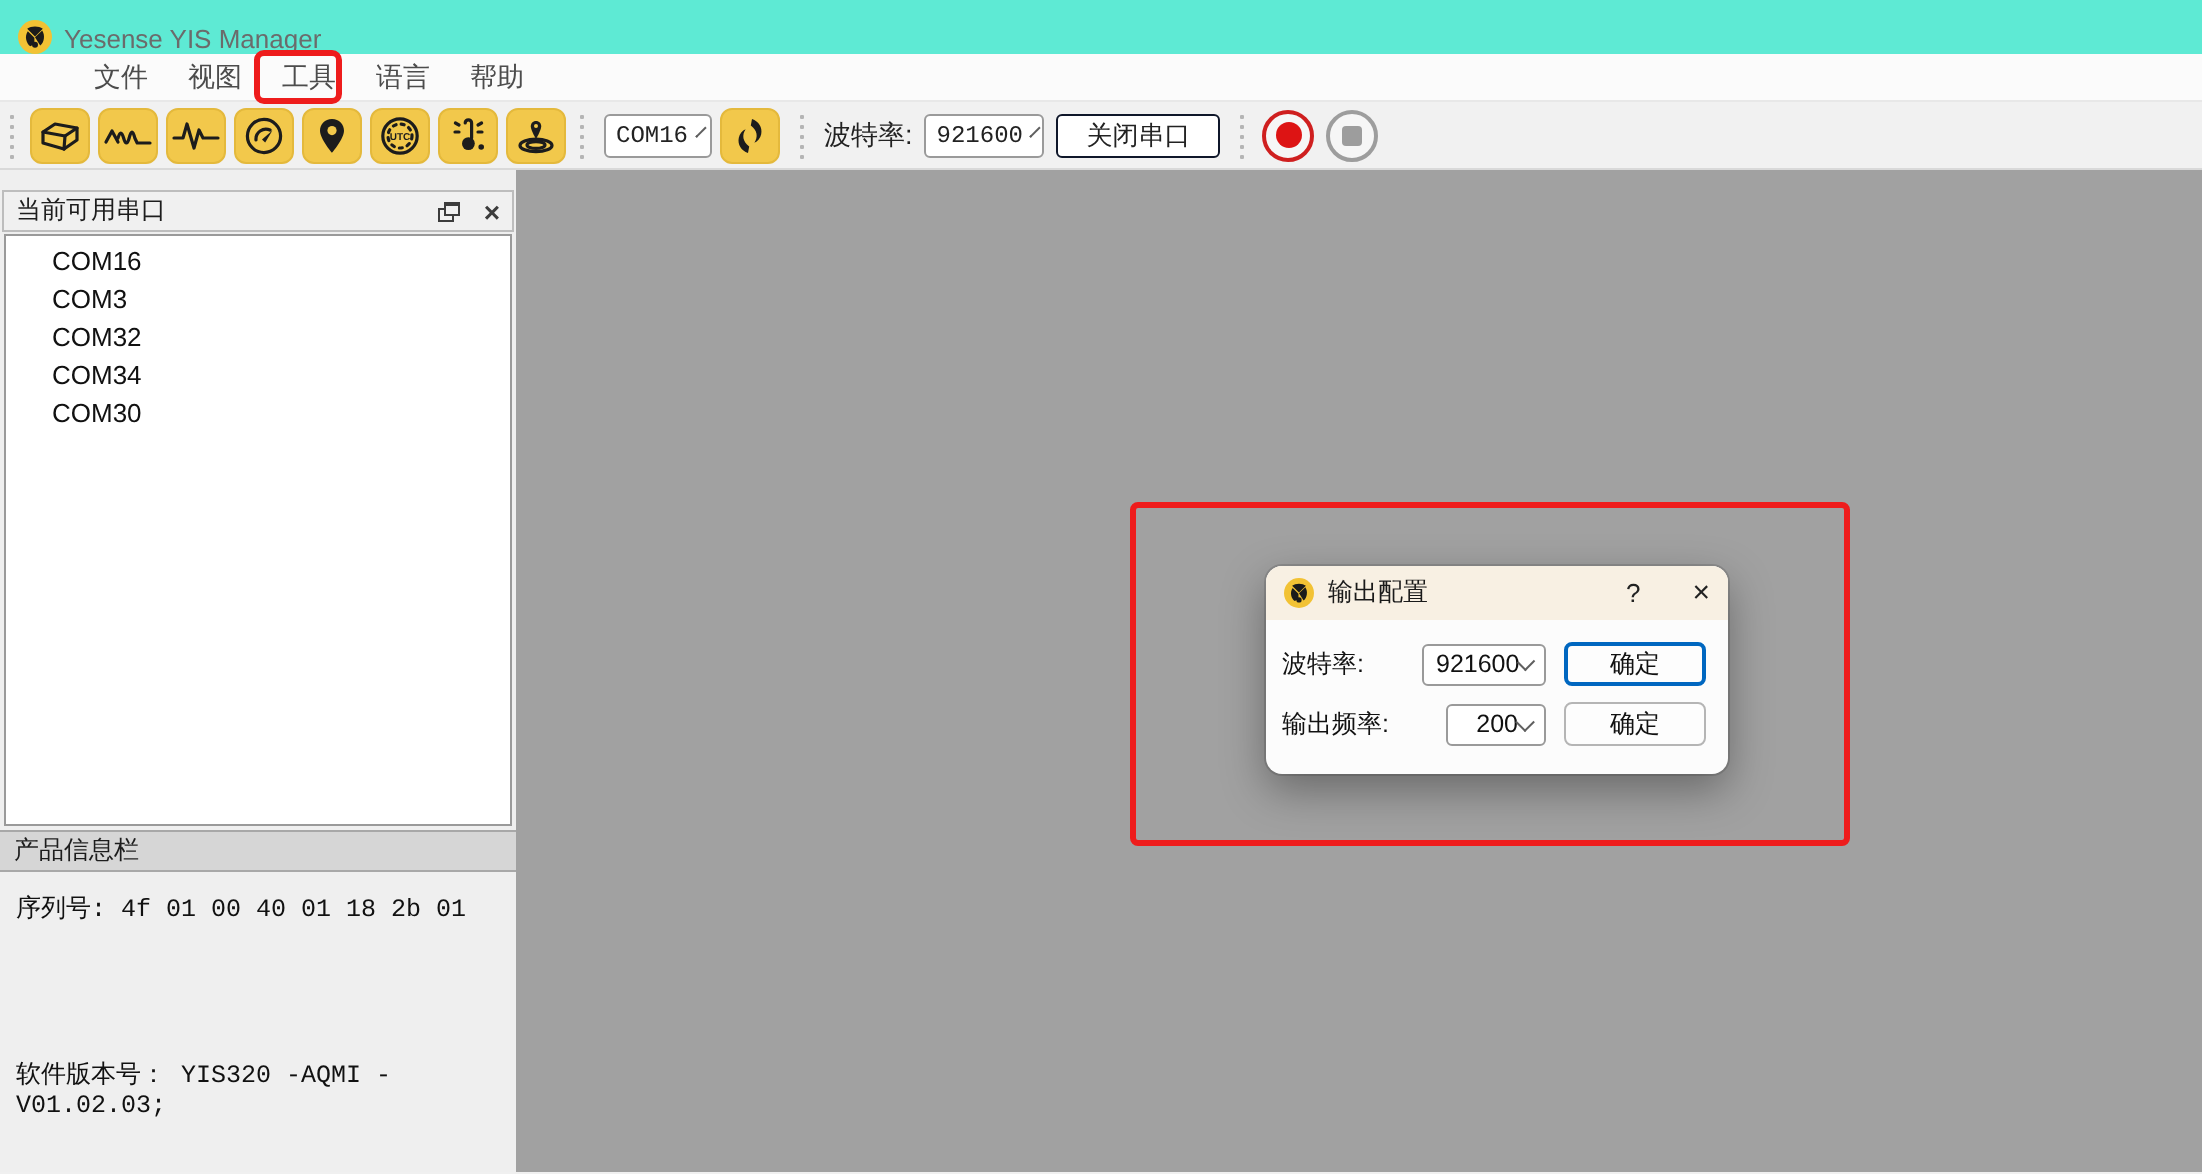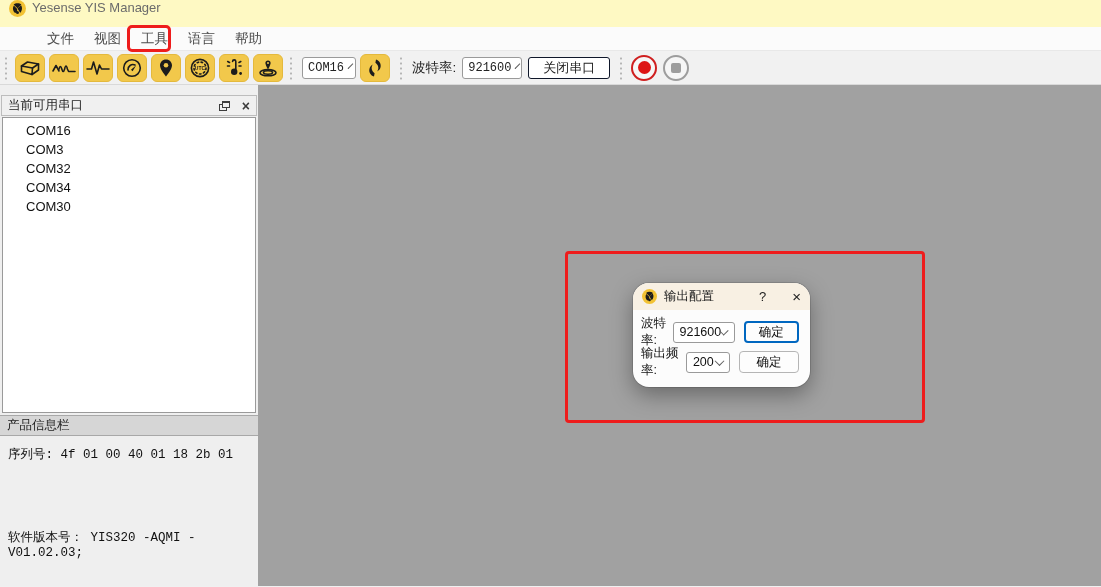--- a/index.html
+++ b/index.html
@@ -1,21 +1,21 @@
 <!DOCTYPE html>
 <html><head>
 <meta charset="utf-8">
 <style>
   * { margin:0; padding:0; box-sizing:border-box; }
   html,body { width:1101px; height:587px; overflow:hidden; }
   body { font-family:"Liberation Sans", sans-serif; font-size:13px; color:#333; background:#f0f0f0; }
   .window { position:relative; width:1101px; height:587px; background:#f0f0f0; }
 
   
-  .titlebar { height:27px; background:#fef9c3; display:flex; align-items:flex-start; padding-left:9px; }
+  .titlebar { height:27px; background:#5eead4; display:flex; align-items:flex-end; padding-left:9px; }
   .app-icon { width:17px; height:17px; margin-right:6px; display:inline-flex; }
   .titlebar .title { color:#6b6b6b; font-size:13px; }
 
   
   .menubar { height:24px; background:#fbfbfb; display:flex; align-items:center; border-bottom:1px solid #e8e8e8;padding-left:36px; }
   .menu-item { padding:2px 9px; margin-left:2px; color:#4c4c4c; font-size:13.5px; cursor:default; }
   .menu-item.tools { position:relative;text-align:right; }
   .menu-hl { position:absolute; left:-5px; top:-3px; width:44px; height:27px; border:3px solid #ee1c1c; border-radius:5px; pointer-events:none; }
 
   
@@ -49,33 +49,33 @@
   .info-body { flex:1; background:#efefef; padding:10px 8px; font-family:"Liberation Mono", monospace; font-size:12.5px; color:#111; }
   .info-line .lbl { letter-spacing:0; }
   .info-line.version { margin-top:66px; }
   .main-area { flex:1; background:#a1a1a1; }
 
   
   .ann { position:absolute; border:3px solid #ee1c1c; border-radius:4px; pointer-events:none; }
   .ann.box2 { left:565px; top:251px; width:360px; height:172px; }
 
   
-  .dialog { position:absolute; left:633px; top:283px; width:177px; height:104px; background:#fcfcfc; border-radius:16px; box-shadow:0 8px 22px rgba(0,0,0,.35), 0 0 0 1px rgba(0,0,0,.12); overflow:hidden; }
+  .dialog { position:absolute; left:633px; top:283px; width:231px; height:104px; background:#fcfcfc; border-radius:8px; box-shadow:0 8px 22px rgba(0,0,0,.35), 0 0 0 1px rgba(0,0,0,.12); overflow:hidden; }
   .dlg-titlebar { height:27px; background:#f8f0e3; display:flex; align-items:center; padding:0 9px; }
   .dlg-icon { width:15px; height:15px; margin-right:7px; display:inline-flex; }
   .dlg-title { font-size:12.5px; color:#1a1a1a; flex:1; }
   .dlg-help { font-size:13px; color:#222; margin-right:26px; cursor:pointer; }
   .dlg-close { font-size:15px; color:#222; line-height:1; cursor:pointer; }
   .dlg-body { padding:11px 11px 0 8px; }
   .dlg-row { display:flex; align-items:center; height:22px; margin-bottom:8px; }
   .dlg-label { font-size:12.5px; color:#111; }
   .dlg-combo { height:21px; background:#fff; border:1px solid #9a9a9a; border-radius:3px; display:inline-flex; align-items:center; justify-content:space-between; padding:0 6px; margin-left:auto; cursor:pointer; }
   .dlg-combo .val { font-size:12.5px; color:#111; }
   .dlg-combo.c1 { width:62px; }
-  .dlg-combo.c2 { width:50px; }
+  .dlg-combo.c2 { width:50px;justify-content:flex-end; }
   .dlg-ok { width:71px; height:22px; margin-left:9px; background:#fdfdfd; border:1px solid #b5b5b5; border-radius:4px; font-size:12.5px; color:#111; font-family:"Liberation Sans",sans-serif; cursor:pointer; }
   .dlg-ok.primary { border:2px solid #0067c0; }
 
   svg .st { fill:none; stroke:#1c1c1c; stroke-width:1.6; stroke-linecap:round; stroke-linejoin:round; }
   svg .fl { fill:#1c1c1c; stroke:none; }
 </style>
 </head>
 <body>
 
 <div class="window">

